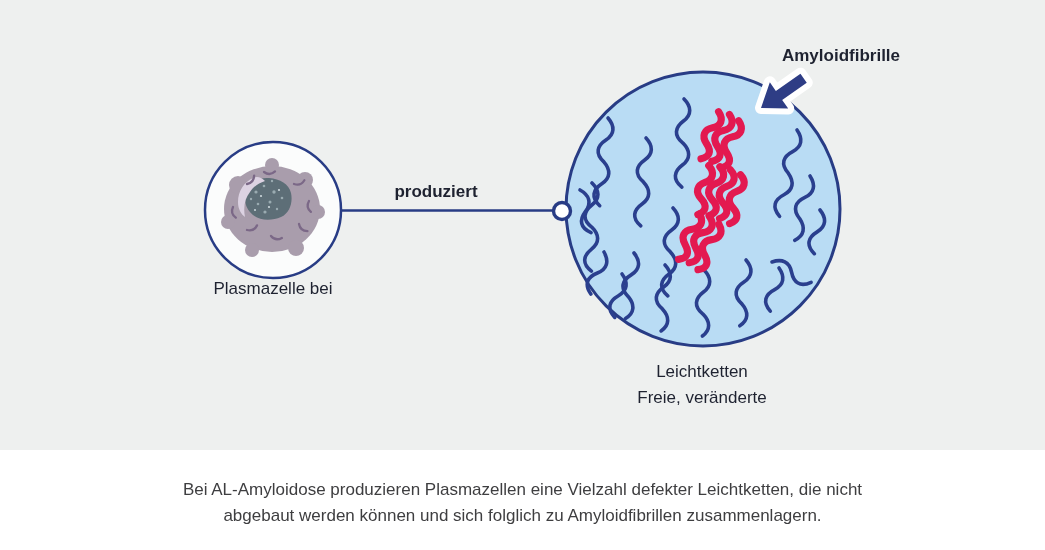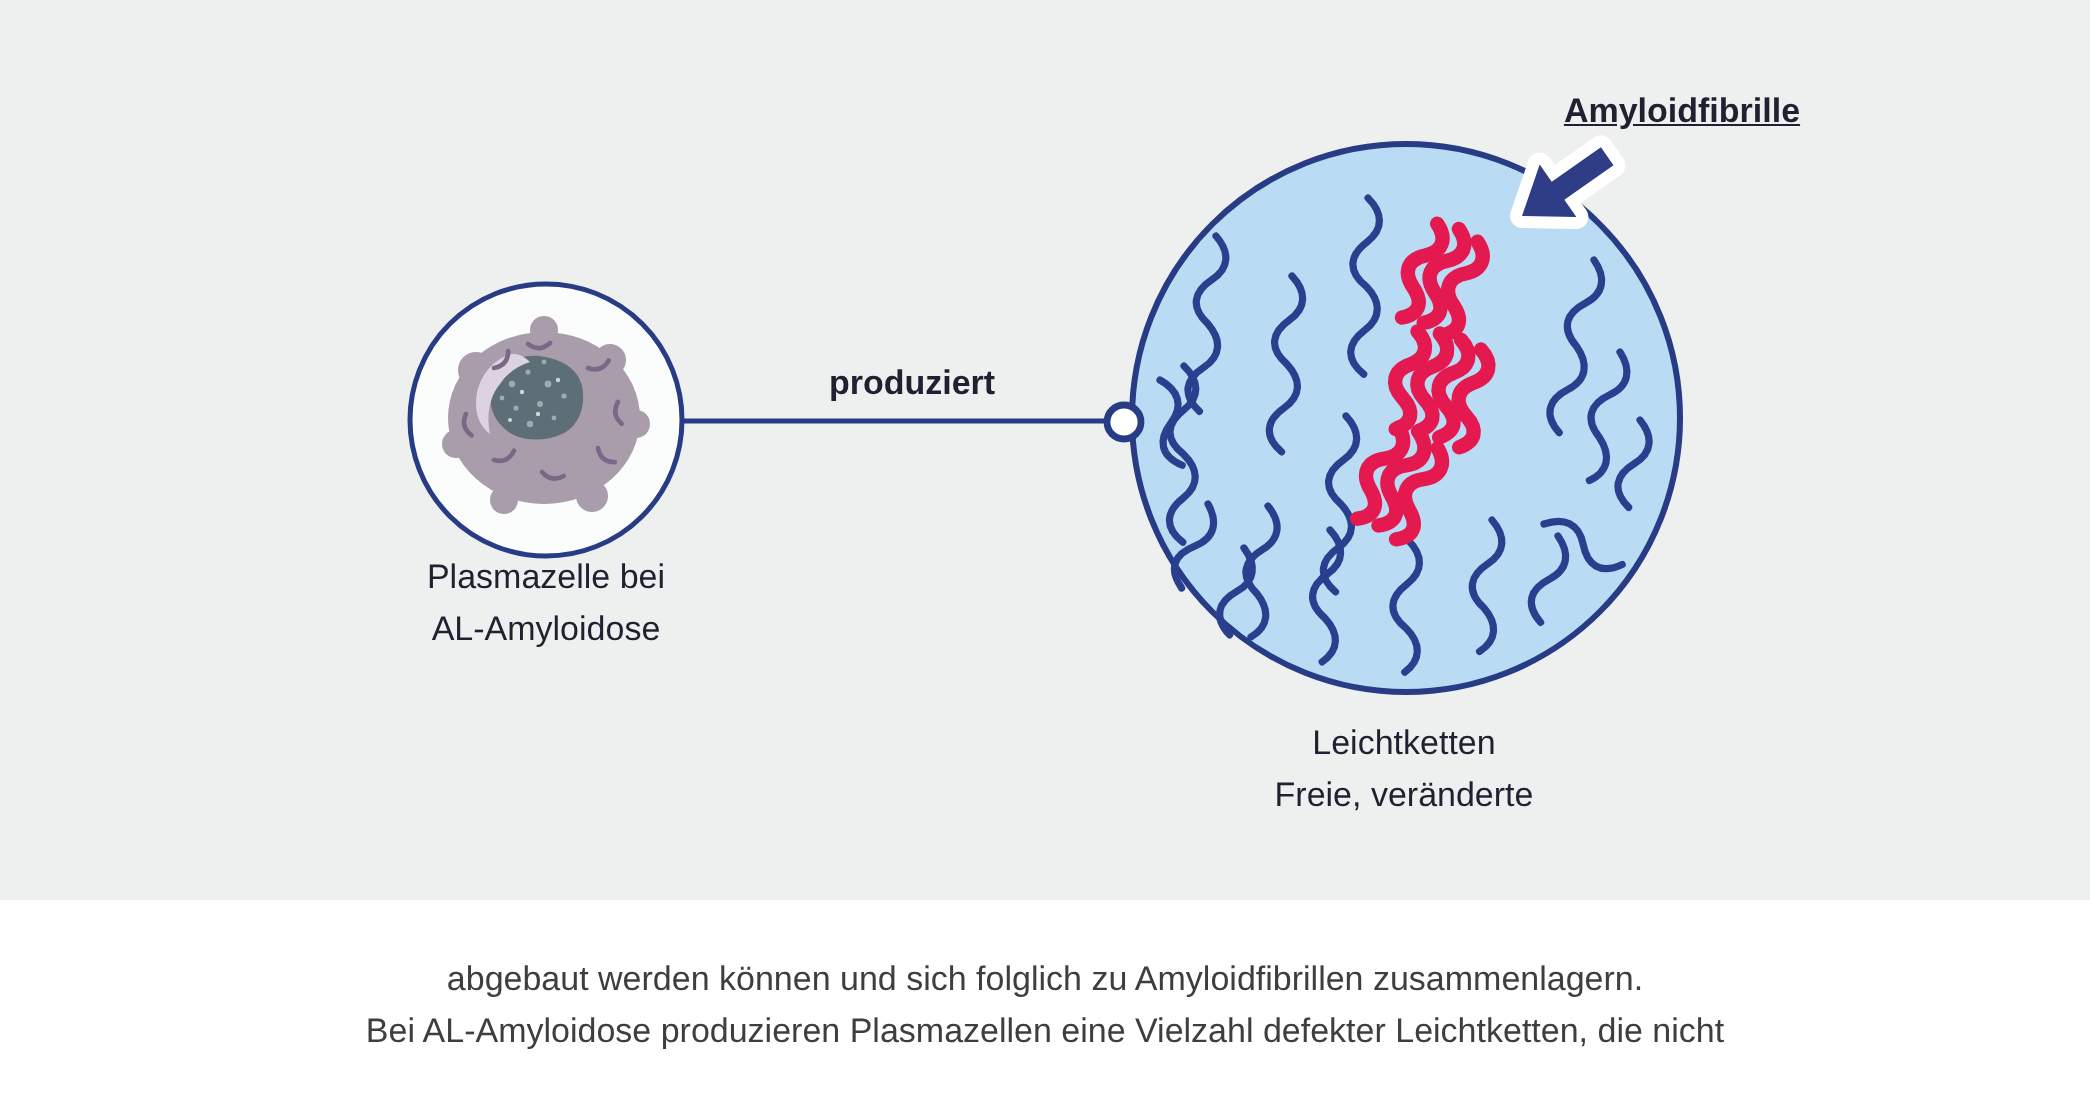--- a/index.html
+++ b/index.html
@@ -140,31 +140,30 @@
     </g>
 
     <circle cx="562" cy="211" r="8.5" fill="#ffffff" stroke="#283c85" stroke-width="3.4"></circle>
 
     <g transform="translate(761,108) rotate(-35)">
       <polygon points="0,0 22,-16 22,-5.5 52,-5.5 52,5.5 22,5.5 22,16" fill="#ffffff" stroke="#ffffff" stroke-width="12" stroke-linejoin="round"></polygon>
       <polygon points="0,0 22,-16 22,-5.5 52,-5.5 52,5.5 22,5.5 22,16" fill="#2e3d85"></polygon>
     </g>
   </svg>
 
-  <div class="label bold" style="left:456px;top:179px;">produziert</div>
+  <div class="label bold" style="left:436px;top:179px;">produziert</div>
 
-  <div class="label bold" style="left:841px;top:43px;text-decoration:underline;">Amyloidfibrille</div>
+  <div class="label bold" style="left:841px;top:43px;">Amyloidfibrille</div>
 
   <div class="label" style="left:273px;top:276px;">
     <div>Plasmazelle bei</div>
-    <div>AL-Amyloidose</div>
   </div>
 
   <div class="label" style="left:702px;top:359px;">
     <div>Leichtketten</div>
     <div>Freie, veränderte</div>
   </div>
 
   <div class="caption">
+    <div>Bei AL-Amyloidose produzieren Plasmazellen eine Vielzahl defekter Leichtketten, die nicht</div>
     <div>abgebaut werden können und sich folglich zu Amyloidfibrillen zusammenlagern.</div>
-    <div>Bei AL-Amyloidose produzieren Plasmazellen eine Vielzahl defekter Leichtketten, die nicht</div>
   </div>
 </div>
 
 </body></html>

